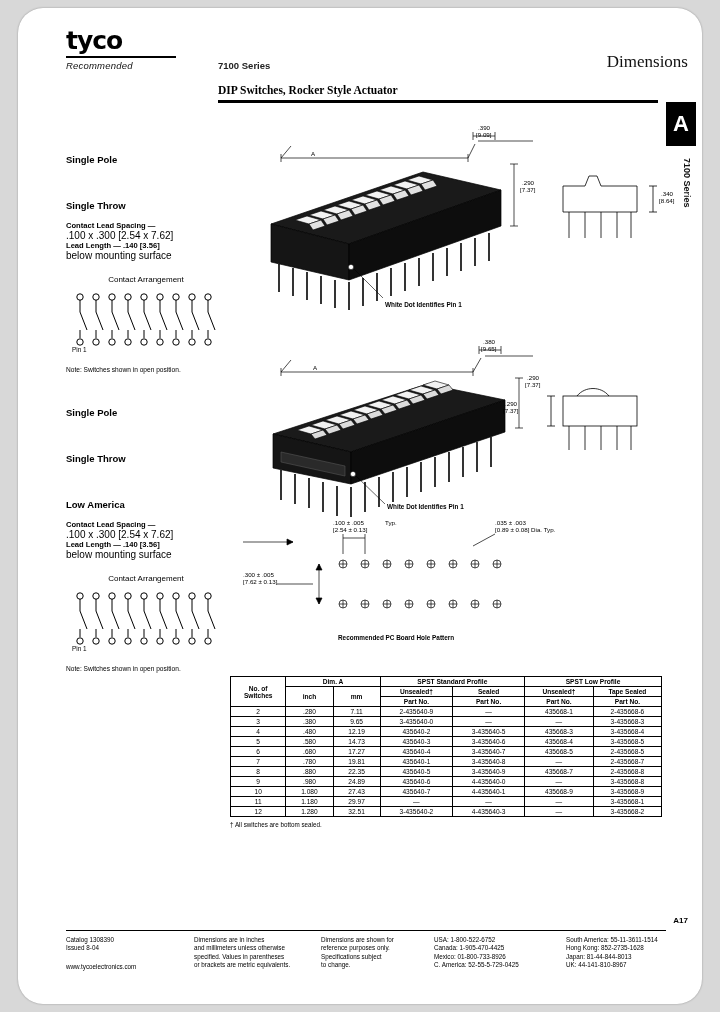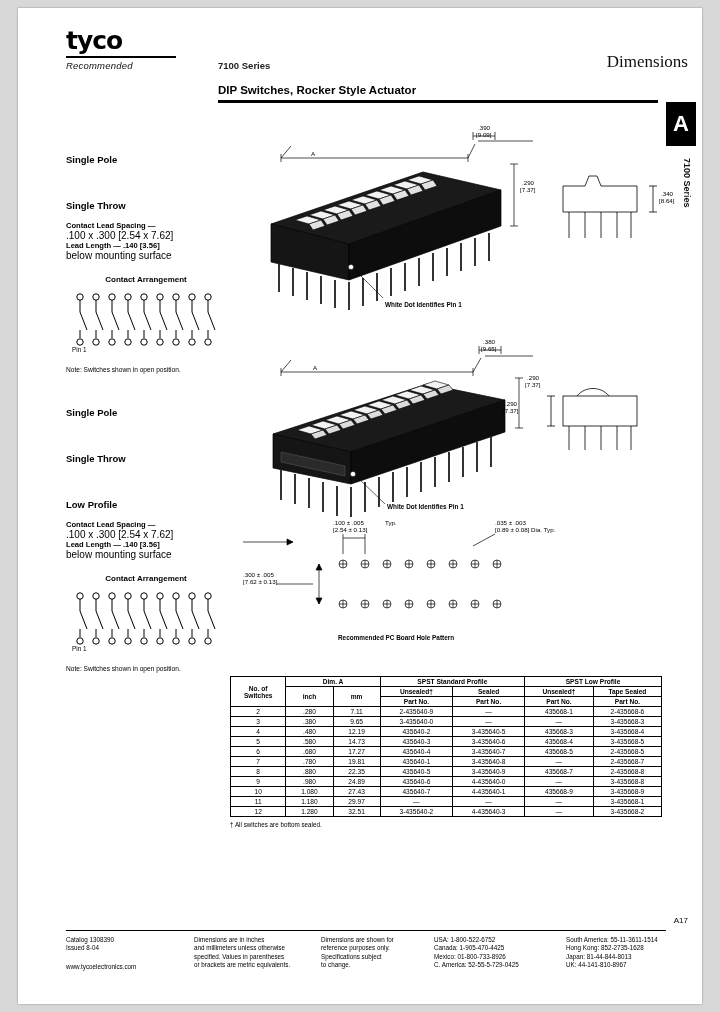--- a/index.html
+++ b/index.html
@@ -8,20 +8,21 @@
     background:#d8d8d8;
     font-family:"Liberation Sans", sans-serif;
     -webkit-font-smoothing:antialiased;
   }
   .page{
     position:absolute; left:18px; top:8px;
     width:684px; height:996px;
     background:#ffffff;
     box-shadow:0 0 2px rgba(0,0,0,.35);
     overflow:hidden;
+    border-radius:25px;
   }
 
   
   .hdr{ position:absolute; left:0; top:0; width:684px; height:66px; }
   .logo-tyco{
     position:absolute; left:48px; top:18px;
     font-family:"DejaVu Sans", sans-serif;
     font-size:25px; font-weight:bold; letter-spacing:-1px; color:#000;
   }
   .logo-rule{ position:absolute; left:48px; top:48px; width:110px; height:2px; background:#000; }
@@ -33,62 +34,62 @@
     position:absolute; left:200px; top:52px;
     font-size:9.5px; color:#222; font-weight:bold;
   }
   .hdr-brand{
     position:absolute; right:14px; top:44px;
     font-size:17px; color:#111; font-weight:normal;
     font-family:"Liberation Serif", serif;
   }
 
   
-  .title-wrap{ position:absolute; left:200px; top:76px; width:440px; }
+  .title-wrap{ position:absolute; left:200px; top:76px; width:440px;font-family:Liberation Serif, serif; }
   .title-txt{ font-size:11.5px; font-weight:bold; color:#000; }
   .title-rule{ margin-top:4px; width:440px; height:2.5px; background:#000; }
 
   
   .tab-blk{
     position:absolute; right:6px; top:94px; width:30px; height:44px;
     background:#000; color:#fff; font-size:22px; font-weight:bold;
     display:flex; align-items:center; justify-content:center;
   }
   .tab-lbl{
     position:absolute; right:10px; top:150px;
     font-size:9px; font-weight:bold; color:#111;
     writing-mode:vertical-rl;
   }
 
   
   .lcol{ position:absolute; left:48px; top:112px; width:160px; }
   .l-h{ font-size:9.5px; font-weight:bold; line-height:12px; color:#000;margin-top:34px; }
   .l-sub{ font-size:7.6px; font-weight:bold; line-height:10px; margin-top:9px; color:#000;}
   .l-txt{ font-size:10px; line-height:10px; color:#000; }
-  .l-cap{ font-size:8px; font-weight:bold; text-align:center; margin-top:14px;}
+  .l-cap{ font-size:8px; font-weight:normal; text-align:center; margin-top:14px;}
   .l-note{ font-size:6.6px; margin-top:4px; color:#000; }
   .pin1{ font-size:6.4px; }
 
   .ca-box{ position:relative; width:150px; height:62px; margin:6px auto 0 4px; }
 
   
   .art{ position:absolute; left:215px; top:108px; width:452px; height:550px; }
 
   
   .tbl-wrap{ position:absolute; left:212px; top:668px; width:432px; }
   table.spec{ border-collapse:collapse; width:432px; font-size:6.6px; color:#000;}
   table.spec td, table.spec th{ border:0.6px solid #000; padding:1px 2px; text-align:center; font-weight:normal;}
   table.spec th{ font-weight:bold; font-size:6.6px; }
   .tbl-note{ font-size:6.3px; margin-top:4px; }
 
   
   .foot-rule{ position:absolute; left:48px; top:922px; width:600px; height:1px; background:#000;}
   .foot{ position:absolute; left:48px; top:928px; width:604px; font-size:6.3px; line-height:8.4px; color:#000;}
   .foot .col{ position:absolute; top:0; }
-  .pgno{ position:absolute; right:14px; top:908px; font-size:8px; font-weight:normal;}
+  .pgno{ position:absolute; right:14px; top:908px; font-size:8px; font-weight:bold;}
   .lbl{ position:absolute; font-size:6.2px; color:#000; }
   .lblb{ position:absolute; font-size:6.4px; color:#000; font-weight:bold;}
 </style>
 </head>
 <body>
 
 <div class="page">
 
   <div class="hdr">
     <div class="logo-tyco">tyco</div>
@@ -179,21 +180,21 @@
         </svg>
         <div class="pin1" style="position:absolute;left:2px;top:56px;">Pin 1</div>
       </div>
 
       <div class="l-note" style="margin-top:14px">Note: Switches shown in open position.</div>
     </div>
 
     <div style="margin-top:26px">
       <div class="l-h">Single Pole</div>
       <div class="l-h">Single Throw</div>
-      <div class="l-h">Low Profile</div>
+      <div class="l-h">Low America</div>
       <div class="l-sub">Contact Lead Spacing —</div>
       <div class="l-txt">.100 x .300 [2.54 x 7.62]</div>
       <div class="l-sub" style="margin-top:0">Lead Length — .140 [3.56]</div>
       <div class="l-txt">below mounting surface</div>
 
       <div class="l-cap">Contact Arrangement</div>
 
       <div class="ca-box">
         <svg width="150" height="62" viewBox="0 0 150 62">
           <g stroke="#000" stroke-width="1" fill="none">

